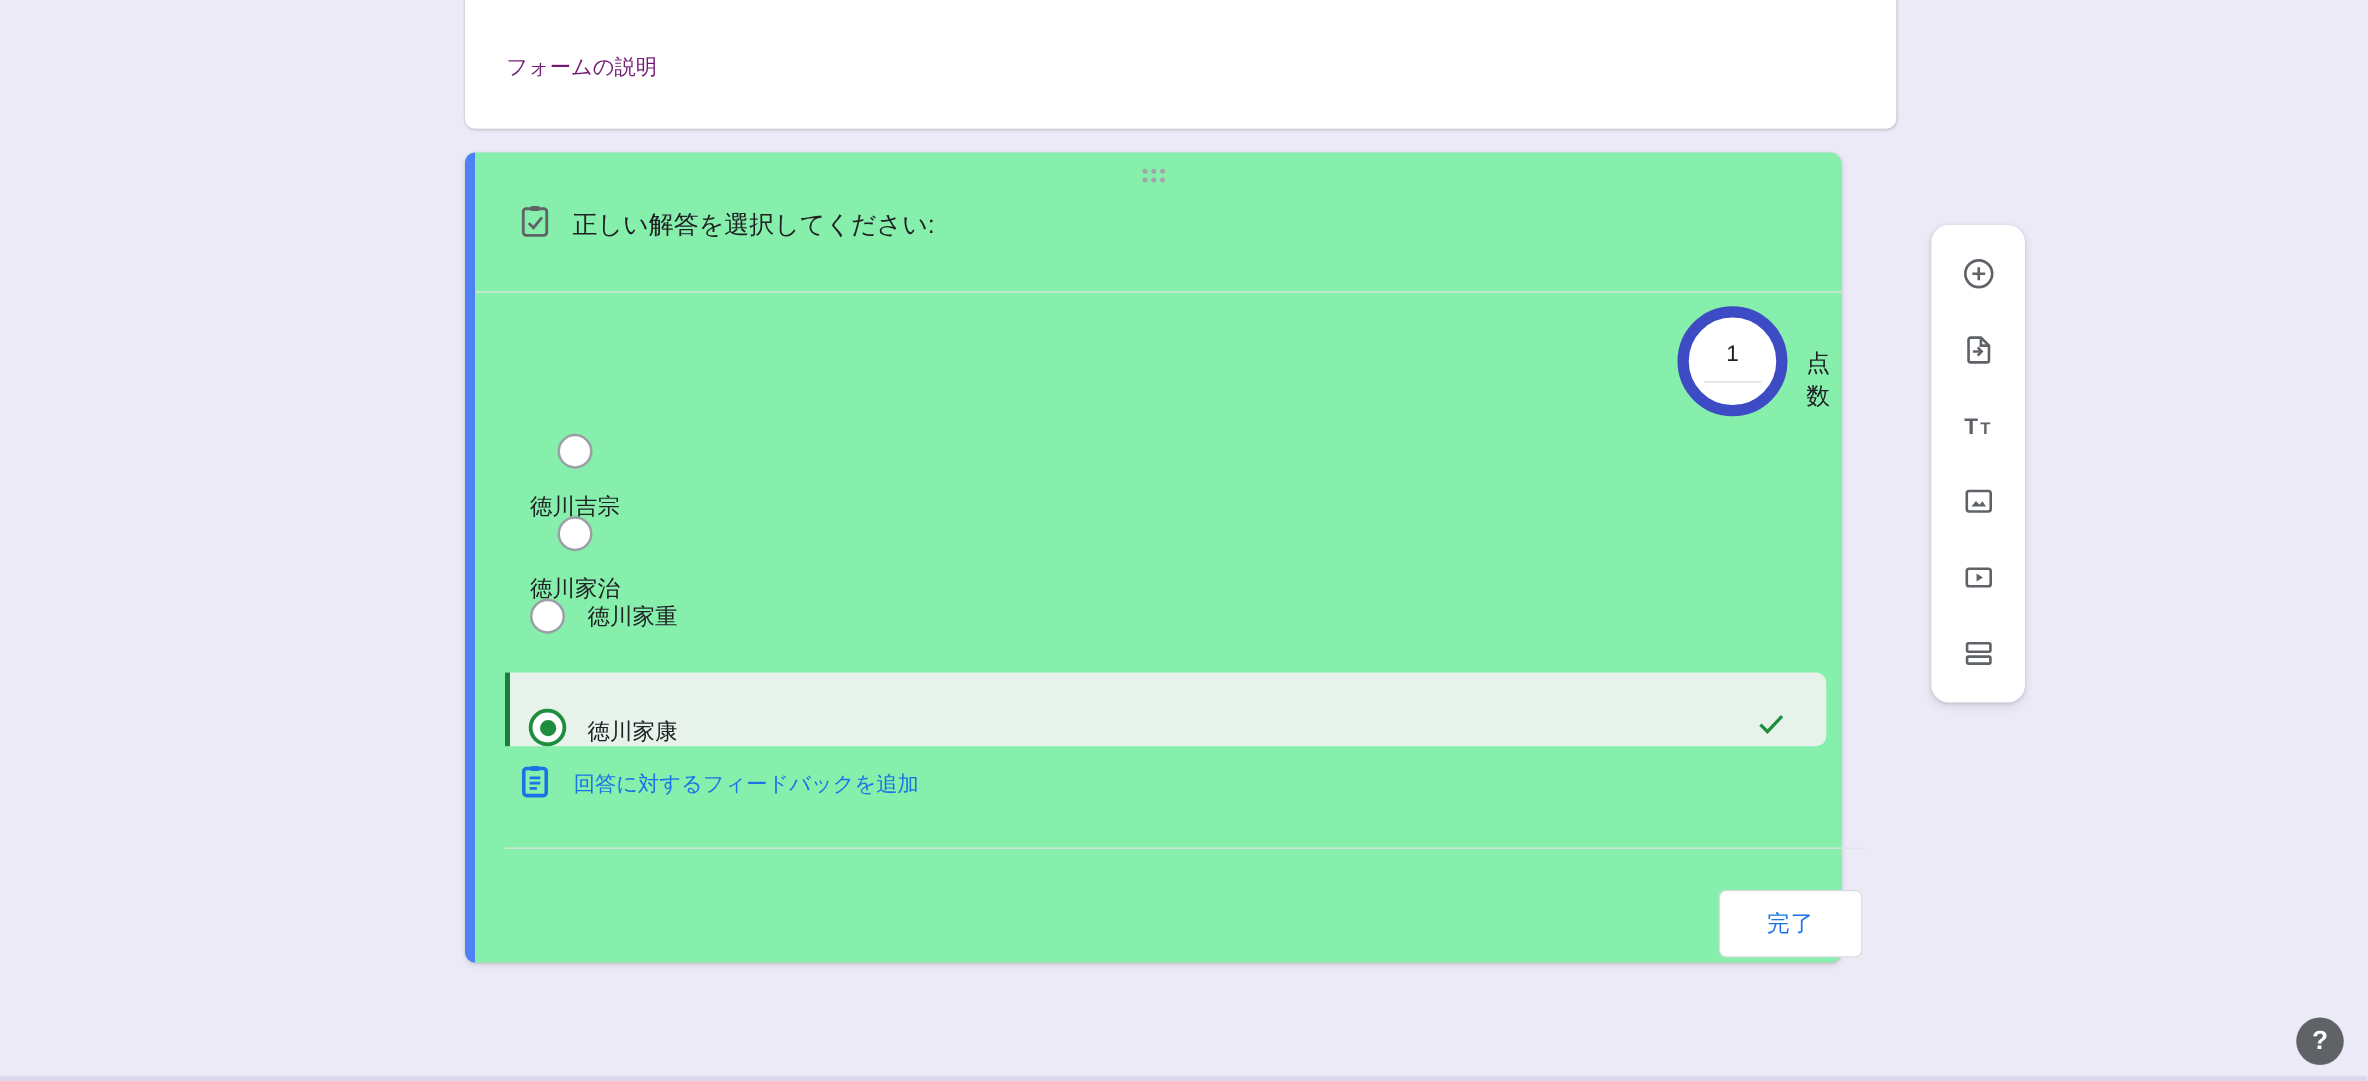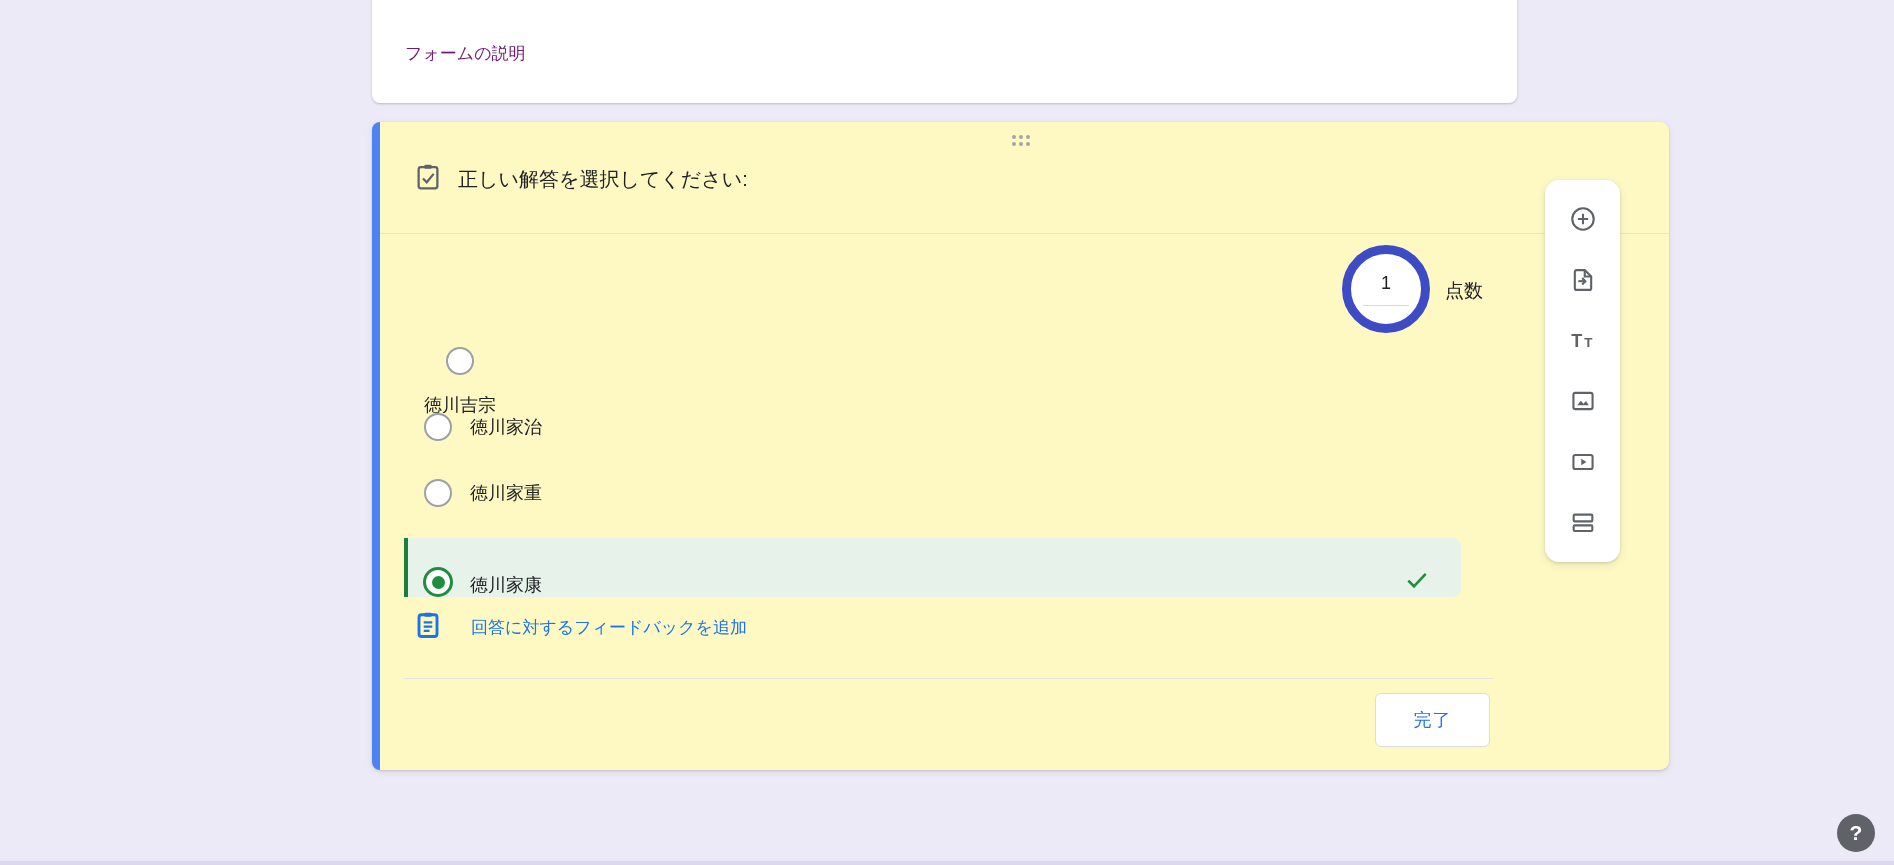--- a/index.html
+++ b/index.html
@@ -13,22 +13,22 @@
   .desc-card{
     position:absolute;left:372px;top:-22px;width:1145px;height:125px;
     background:#ffffff;border-radius:8px;
     box-shadow:0 1px 2px rgba(60,64,67,.18),0 1px 3px rgba(60,64,67,.10);
   }
   .desc-placeholder{
     position:absolute;left:33px;top:64px;font-size:17px;color:#701a75;
   }
   
   .q-card{
-    position:absolute;left:372px;top:122px;width:1297px;height:648px;
-    background:#fef9c3;border-radius:9px;
+    position:absolute;left:372px;top:122px;width:1101px;height:648px;
+    background:#86efac;border-radius:9px;
     box-shadow:0 1px 2px rgba(60,64,67,.18),0 2px 6px rgba(60,64,67,.10);
   }
   .q-stripe{
     position:absolute;left:0;top:0;bottom:0;width:8px;
     background:#4d82f4;border-radius:9px 0 0 9px;
   }
   .drag-handle{
     position:absolute;top:13px;left:50%;transform:translateX(-50%);
     display:grid;grid-template-columns:repeat(3,4px);grid-template-rows:repeat(2,4px);
     gap:3px;cursor:grab;
@@ -43,21 +43,21 @@
     position:absolute;left:970px;top:123px;width:88px;height:88px;box-sizing:border-box;
     border:9px solid #3d4cc4;border-radius:50%;background:#fff;
     display:flex;flex-direction:column;align-items:center;justify-content:center;
   }
   .points-value{font-size:18px;color:#202124;line-height:20px;}
   .points-underline{width:46px;height:1px;background:#d8d9dc;margin-top:12px;}
   .points-label{position:absolute;left:1073px;top:156px;font-size:19px;color:#202124;}
   
   .opt{position:absolute;left:52px;display:flex;align-items:center;gap:18px;height:28px;}
   .opt-1{top:225px;flex-direction:column;}
-  .opt-2{top:291px;}
+  .opt-2{top:291px;flex-direction:column;}
   .opt-3{top:357px;}
   .radio{
     width:28px;height:28px;box-sizing:border-box;border:2px solid #9aa0a6;border-radius:50%;
     background:#fff;flex:0 0 auto;
   }
   .opt-label{font-size:18px;color:#202124;}
   .selected-row{
     position:absolute;left:32px;top:416px;width:1057px;height:59px;
     background:#e7f3ea;border-radius:0 8px 8px 0;
     display:flex;align-items:flex-end;
@@ -68,26 +68,26 @@
     background:#fff;margin-left:15px;flex:0 0 auto;
     display:flex;align-items:center;justify-content:center;
   }
   .radio-selected::after{
     content:"";width:13px;height:13px;border-radius:50%;background:#1e8e3e;
   }
   .selected-row .opt-label{margin-left:17px;}
   .answer-check{margin-left:auto;margin-right:31px;flex:0 0 auto;}
   
   .feedback{
-    position:absolute;left:41px;top:488px;display:flex;align-items:center;gap:28px;cursor:pointer;
+    position:absolute;left:41px;top:488px;display:flex;align-items:center;gap:16px;cursor:pointer;
   }
   .feedback-label{font-size:17px;color:#1a73e8;}
   .divider-bottom{position:absolute;left:32px;width:1089px;top:556px;height:1px;background:#e3e3e3;}
   .done-btn{
-    position:absolute;left:1003px;top:571px;width:115px;height:54px;box-sizing:border-box;
+    position:absolute;left:1003px;top:590px;width:115px;height:54px;box-sizing:border-box;
     background:#fff;border:1px solid #dadce0;border-radius:6px;
     color:#1a73e8;font-size:18px;letter-spacing:1px;
     display:flex;align-items:center;justify-content:center;cursor:pointer;
     font-family:"Liberation Sans","DejaVu Sans",sans-serif;
   }
   
   .toolbar{
     position:absolute;left:1545px;top:180px;width:75px;height:382px;box-sizing:border-box;
     background:#fff;border-radius:14px;
     box-shadow:0 1px 3px rgba(60,64,67,.18),0 3px 8px rgba(60,64,67,.10);

